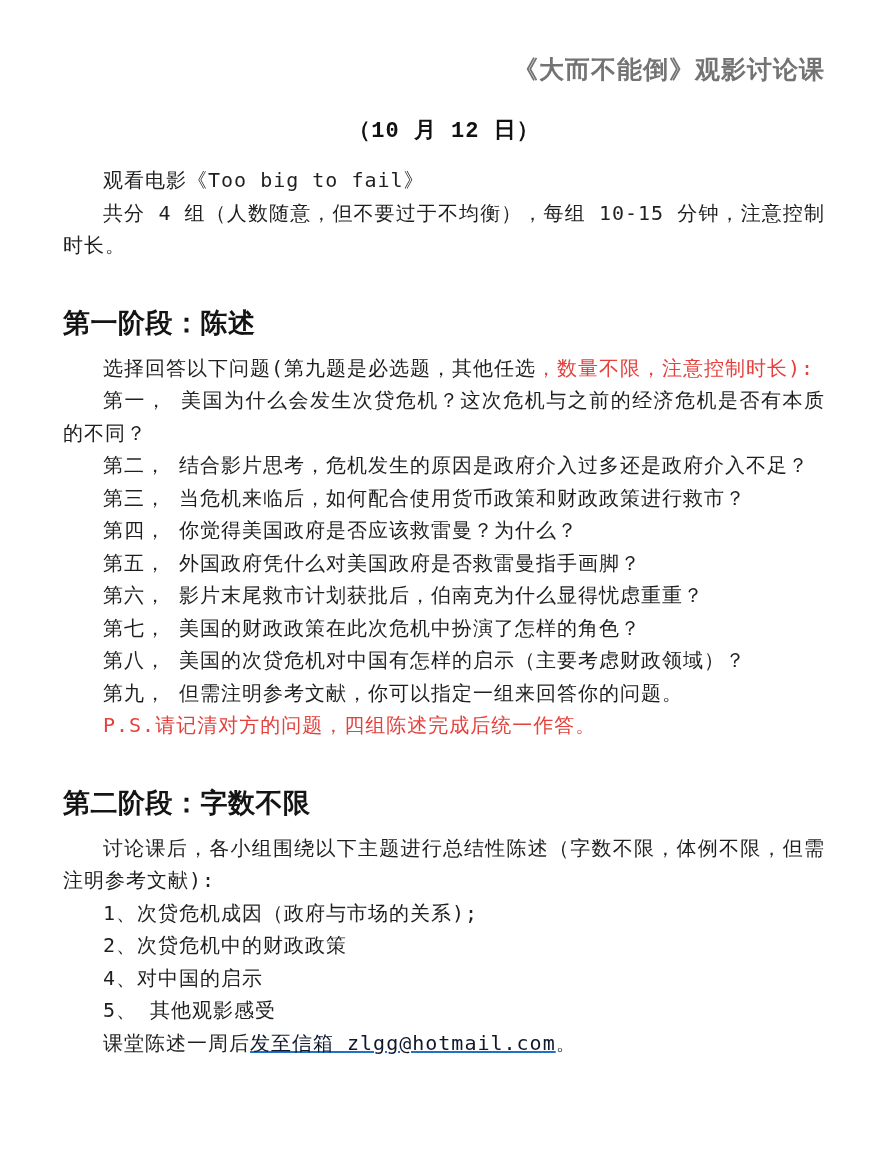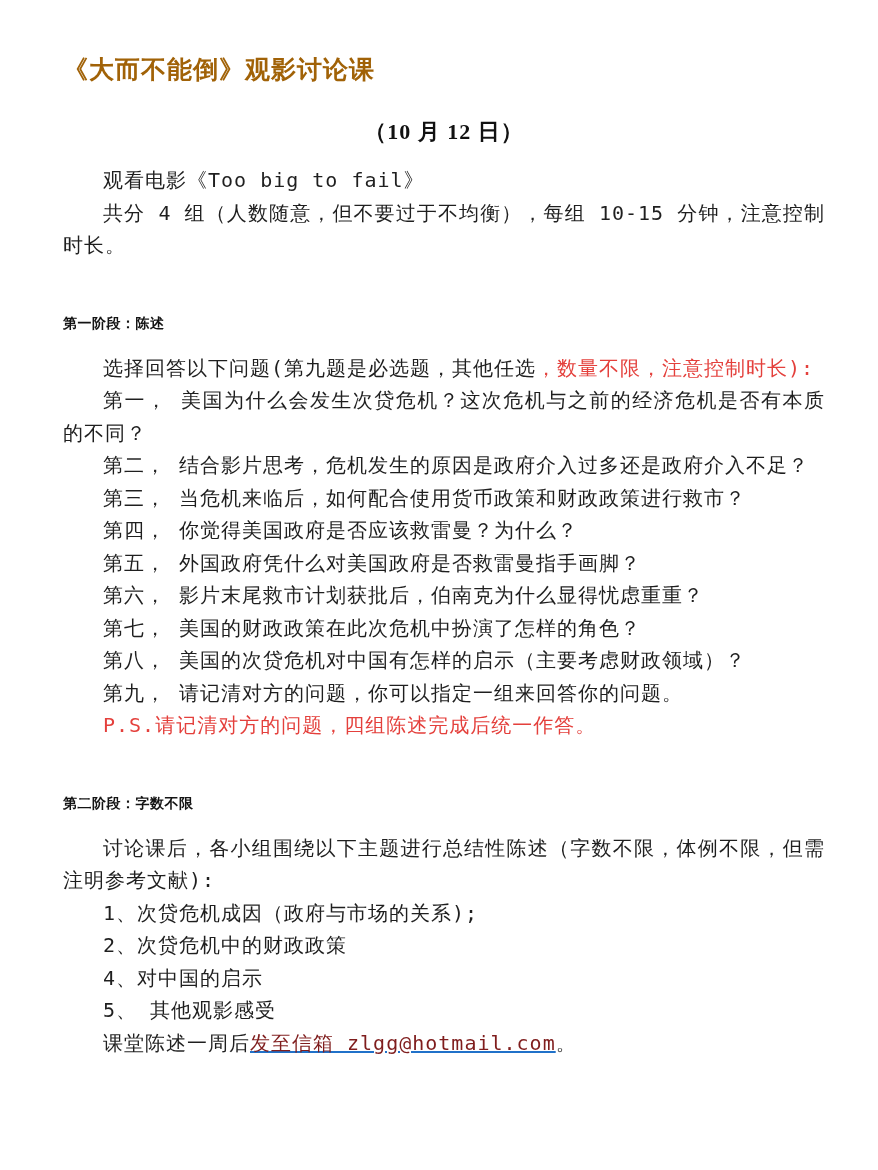--- a/index.html
+++ b/index.html
@@ -10,58 +10,58 @@
     box-sizing: border-box;
     padding: 0 53px 0 63px;
     background: #ffffff;
     color: #1f1f1f;
     overflow: hidden;
   }
   .doc-title {
     font-family: "Liberation Serif", serif;
     font-size: 25px;
     font-weight: bold;
-    text-align: left;
+    text-align: right;
     line-height: 36px;
     letter-spacing: 1px;
     margin: 52px 0 18px 0;
-    color: #a16207;
+    color: #737373;
   }
   .doc-subtitle {
-    font-family: Liberation Serif, serif;
+    font-family: Liberation Mono, monospace;
     font-size: 22px;
     font-weight: bold;
     text-align: center;
     line-height: 32px;
     letter-spacing: 1px;
     margin: 28px 0 16px 0;
     color: #111111;
   }
   .para {
     font-family: "DejaVu Sans Mono", "Liberation Serif", serif;
     font-size: 20px;
     line-height: 32.5px;
     letter-spacing: 1px;
     text-align: justify;
     margin: 0;
   }
   .indent { text-indent: 2em; }
   .mt-para { margin-top: 14px; }
   .section-heading {
     font-family: "Liberation Sans", sans-serif;
-    font-size: 14px;
+    font-size: 27px;
     font-weight: bold;
     line-height: 30px;
     letter-spacing: 0.5px;
     margin: 46px 0 0 0;
     color: #141414;
   }
   .red { color: #e4403c; }
   .link {
-    color: #7f1d1d;
+    color: #0f172a;
     text-decoration: underline;
     text-decoration-color: #2071c9;
     cursor: pointer;
   }
 </style>
 </head>
 <body>
 
 <div class="page">
 
@@ -78,21 +78,21 @@
 
   <div>
     <p class="para indent">第一， 美国为什么会发生次贷危机？这次危机与之前的经济危机是否有本质的不同？</p>
     <p class="para indent">第二， 结合影片思考，危机发生的原因是政府介入过多还是政府介入不足？</p>
     <p class="para indent">第三， 当危机来临后，如何配合使用货币政策和财政政策进行救市？</p>
     <p class="para indent">第四， 你觉得美国政府是否应该救雷曼？为什么？</p>
     <p class="para indent">第五， 外国政府凭什么对美国政府是否救雷曼指手画脚？</p>
     <p class="para indent">第六， 影片末尾救市计划获批后，伯南克为什么显得忧虑重重？</p>
     <p class="para indent">第七， 美国的财政政策在此次危机中扮演了怎样的角色？</p>
     <p class="para indent">第八， 美国的次贷危机对中国有怎样的启示（主要考虑财政领域）？</p>
-    <p class="para indent">第九， 请记清对方的问题，你可以指定一组来回答你的问题。</p>
+    <p class="para indent">第九， 但需注明参考文献，你可以指定一组来回答你的问题。</p>
   </div>
 
   <p class="para indent red">P.S.请记清对方的问题，四组陈述完成后统一作答。</p>
 
   <h3 class="section-heading">第二阶段：字数不限</h3>
 
   <p class="para indent mt-para">讨论课后，各小组围绕以下主题进行总结性陈述（字数不限，体例不限，但需注明参考文献):</p>
 
   <div>
     <p class="para indent">1、次贷危机成因（政府与市场的关系);</p>

